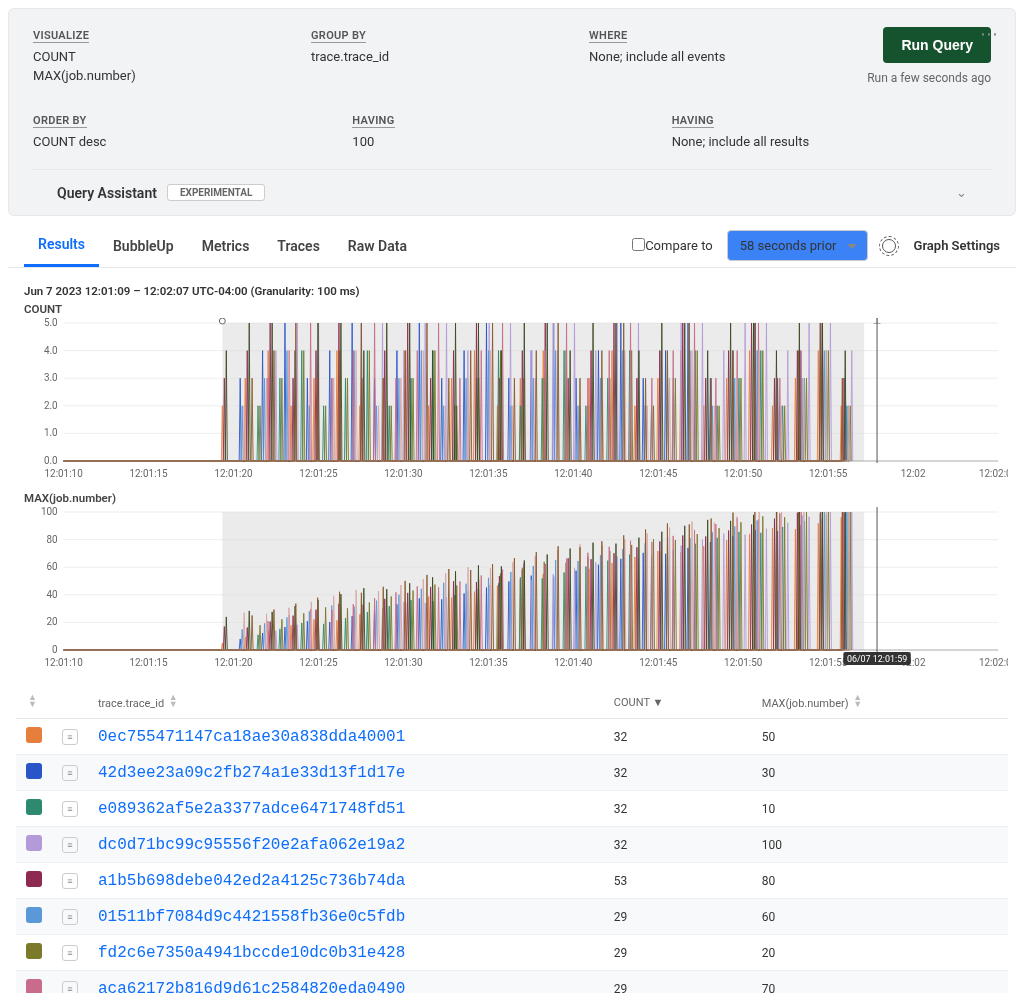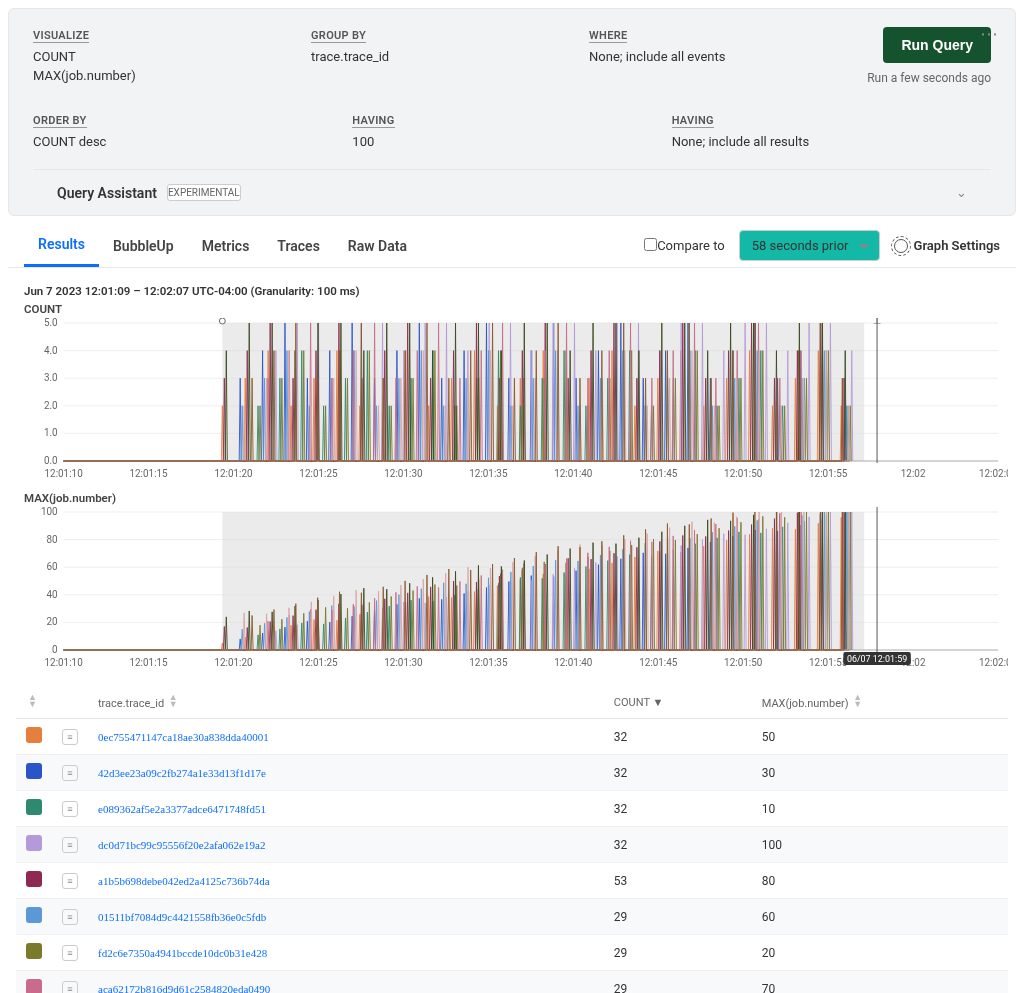--- a/index.html
+++ b/index.html
@@ -8,49 +8,49 @@
 .query-row { display: flex; gap: 40px; }
 .query-col { flex: 1; }
 .query-col.action { flex: 0 0 auto; text-align: right; }
 .query-label { font-size: 11px; font-weight: 600; color: #555; border-bottom: 1px solid #999; display: inline-block; letter-spacing: .3px; margin-bottom: 6px; }
 .query-val { font-size: 13px; color: #333; margin-bottom: 4px; }
 .run-btn { background: #14532d; color: #fff; border: none; border-radius: 4px; padding: 10px 18px; font-size: 14px; font-weight: 600; cursor: pointer; }
 .run-sub { font-size: 12px; color: #666; margin-top: 8px; text-align: center; }
 .dots { position: absolute; top: 14px; right: 16px; color: #888; cursor: pointer; font-size: 18px; letter-spacing: 1px; }
 .assistant-bar { display: flex; align-items: center; padding: 14px 24px; border-top: 1px solid #e5e7eb; margin-top: 16px; }
 .assistant-bar h4 { font-size: 14px; font-weight: 600; }
-.badge { font-size: 10px; font-weight: 400; color: #666; background: #fff; border: 1px solid #ccc; border-radius: 3px; padding: 2px 0; margin-left: 10px; }
+.badge { font-size: 10px; font-weight: 700; color: #666; background: #fff; border: 1px solid #ccc; border-radius: 3px; padding: 2px 12px; margin-left: 10px; }
 .chev { margin-left: auto; color: #888; }
 .tabs-row { display: flex; align-items: center; padding: 0 16px; border-bottom: 1px solid #e5e7eb; margin: 8px 8px 0; }
 .tab { padding: 12px 14px; font-size: 14px; font-weight: 600; color: #444; cursor: pointer; }
 .tab:first-child { color: #0d6efd; border-bottom: 3px solid #0d6efd; }
 .tabs-right { margin-left: auto; display: flex; align-items: center; gap: 14px; }
 .checkbox-label { display: inline-flex; align-items: flex-start; gap: 0; font-size: 13px; }
-.select-box { border: 1px solid #ccc; border-radius: 4px; padding: 7px 30px 7px 12px; font-size: 13px; background: #14b8a6; position: relative; display: inline-block; }
+.select-box { border: 1px solid #ccc; border-radius: 4px; padding: 7px 30px 7px 12px; font-size: 13px; background: #3b82f6; position: relative; display: inline-block; }
 .select-box::after { content: ""; position: absolute; right: 10px; top: 50%; border: 5px solid transparent; border-top-color: #888; transform: translateY(-2px); }
-.graph-settings { display: inline-flex; align-items: center; gap: 6px; font-size: 13px; font-weight: 600; cursor: pointer; }
+.graph-settings { display: inline-flex; align-items: center; gap: 18px; font-size: 13px; font-weight: 600; cursor: pointer; }
 .gear { width: 14px; height: 14px; border: 1.5px solid #555; border-radius: 50%; position: relative; }
 .gear::before { content: ""; position: absolute; inset: -4px; border: 1.5px dashed #555; border-radius: 50%; }
 .chart-area { padding: 10px 16px 0; }
 .chart-title-sm { font-size: 11.5px; font-weight: 600; color: #444; margin: 4px 0 2px 8px; }
 .chart-meta { font-size: 11.5px; font-weight: 600; margin: 6px 0 2px 8px; }
 .plot-wrap { position: relative; height: 165px; }
 .plot-wrap svg { width: 100%; height: 100%; }
 .tick { font-size: 10px; fill: #666; }
 .grid { stroke: #ddd; stroke-width: 0.5; }
 .sel-region { fill: #e8e8e8; opacity: 0.85; }
 .marker-line { stroke: #555; stroke-width: 1; }
 .marker-label { font-size: 9px; fill: #fff; }
 .tbl { width: calc(100% - 32px); margin: 14px 16px 0; border-collapse: collapse; font-size: 12px; }
 .tbl th { text-align: left; font-weight: 400; color: #666; padding: 8px 10px; border-bottom: 1px solid #e5e7eb; font-size: 11px; }
 .tbl td { padding: 8px 10px; border-bottom: 1px solid #f0f0f0; }
 .tbl tr:nth-child(even) td { background: #f8f9fa; }
 .swatch { width: 16px; height: 16px; border-radius: 3px; display: inline-block; }
 .trace-btn { width: 16px; height: 16px; border: 1px solid #ccc; border-radius: 3px; display: inline-flex; align-items: center; justify-content: center; font-size: 9px; color: #888; cursor: pointer; }
-.trace-link { color: #0d6efd; font-family: Liberation Serif, serif; font-size: 11px; cursor: pointer; }
+.trace-link { color: #0d6efd; font-family: Liberation Mono, monospace; font-size: 16px; cursor: pointer; }
 .sort-arrows { font-size: 9px; color: #bbb; margin-left: 2px; display: inline-block; line-height: 7px; }
 </style>
 </head>
 <body>
 
 <div class="query-panel">
   <div class="dots">⋯</div>
   <div class="query-row">
     <div class="query-col">
       <div class="query-label">VISUALIZE</div>

